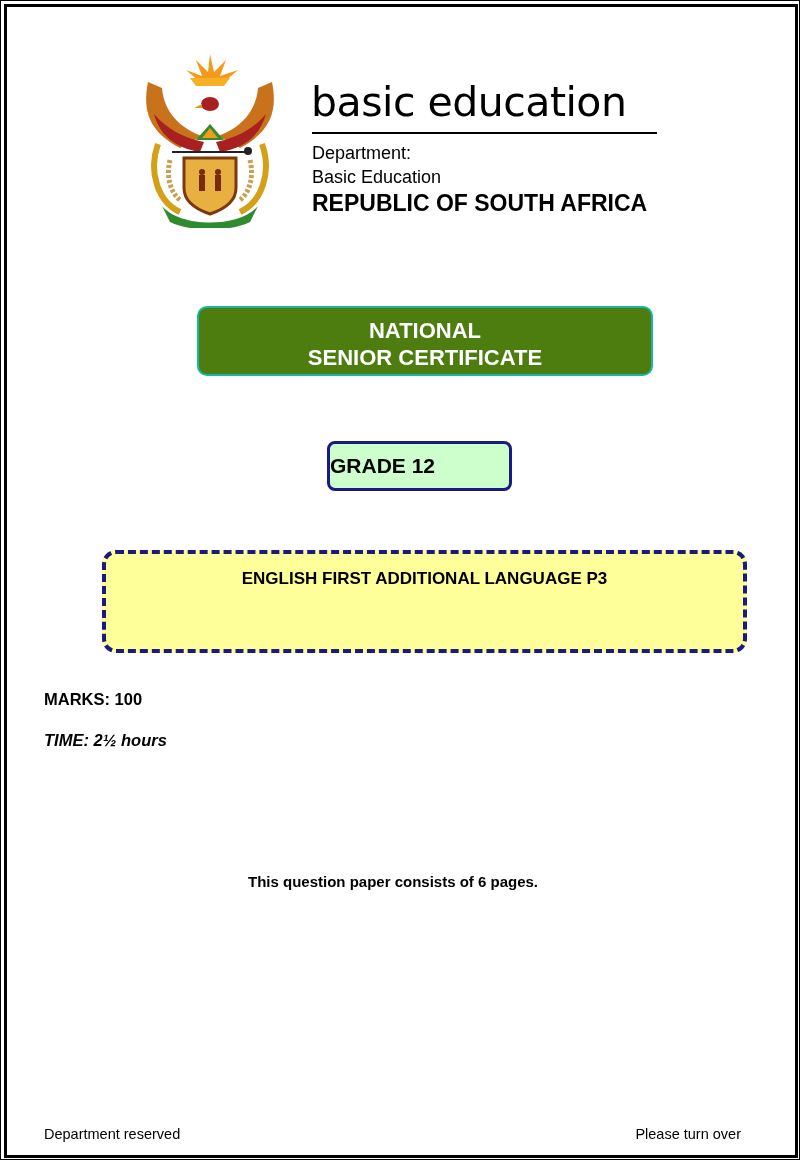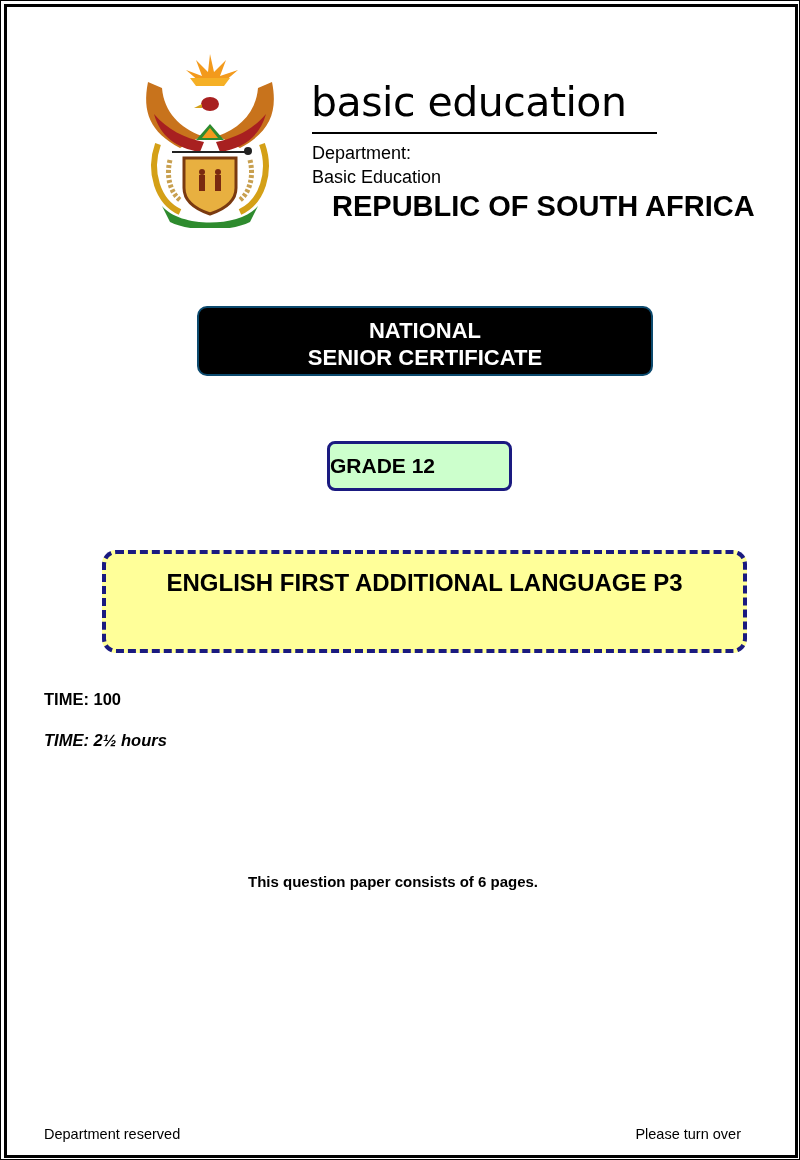--- a/index.html
+++ b/index.html
@@ -6,28 +6,28 @@
     body { width:800px; height:1160px; position:relative; overflow:hidden; font-family:"Liberation Sans", sans-serif; color:#000; }
     .frame-outer { position:absolute; left:0; top:0; width:798px; height:1158px; border:1px solid #000; }
     .frame-inner { position:absolute; left:4px; top:4px; width:788px; height:1148px; border:3px solid #000; }
 
     .crest { position:absolute; left:140px; top:52px; width:140px; height:176px; }
     .brand-title { position:absolute; left:311px; top:82px; font-family:"DejaVu Sans", sans-serif; font-size:41px; letter-spacing:-0.5px; line-height:1; }
     .brand-rule { position:absolute; left:312px; top:132px; width:345px; height:2px; background:#000; }
     .dept-line { position:absolute; left:312px; font-size:18px; line-height:1; }
     .dept-1 { top:144px; }
     .dept-2 { top:168px; }
-    .dept-3 { top:192px; font-weight:bold; font-size:29px;margin-left:20px; }
+    .dept-3 { top:192px; font-weight:bold; font-size:23px; }
 
-    .nsc-box { position:absolute; left:197px; top:306px; width:456px; height:70px; background:#000000; border:2px solid #0c4a6e; border-radius:10px; color:#fff; text-align:center; font-weight:bold; font-size:22px; line-height:27px; box-sizing:border-box; padding-top:9px; }
+    .nsc-box { position:absolute; left:197px; top:306px; width:456px; height:70px; background:#4d7c0f; border:2px solid #14b8a6; border-radius:10px; color:#fff; text-align:center; font-weight:bold; font-size:22px; line-height:27px; box-sizing:border-box; padding-top:9px; }
 
     .grade-box { position:absolute; left:327px; top:441px; width:185px; height:50px; background:#ccffcc; border:3px solid #1a1a80; border-radius:8px; box-sizing:border-box; font-weight:bold; font-size:21px; line-height:44px; }
 
     .subject-box { position:absolute; left:102px; top:550px; width:645px; height:103px; background:#ffff99; border:4px dashed #1a1a80; border-radius:14px; box-sizing:border-box; text-align:center; font-weight:bold; }
-    .subject-line { position:absolute; left:0; right:0; font-size:24px; }
+    .subject-line { position:absolute; left:0; right:0; font-size:17px; }
     .subject-1 { top:15px; }
     .subject-2 { top:63px; }
 
     .info { position:absolute; left:44px; font-weight:bold; font-size:16.5px; }
     .marks { top:690px; }
     .time { top:731px;font-style:italic; }
     .pages-note { position:absolute; left:0; width:786px; top:873px; text-align:center; font-weight:bold; font-size:15px; }
 
     .footer-left { position:absolute; left:44px; top:1126px; font-size:14.5px; }
     .footer-right { position:absolute; right:59px; top:1126px; font-size:14.5px; }
@@ -82,19 +82,19 @@
   <div>NATIONAL</div>
   <div>SENIOR CERTIFICATE</div>
 </div>
 
 <div class="grade-box">GRADE 12</div>
 
 <div class="subject-box">
   <div class="subject-line subject-1">ENGLISH FIRST ADDITIONAL LANGUAGE P3</div>
 </div>
 
-<div class="info marks">TIME:  100</div>
+<div class="info marks">MARKS:  100</div>
 <div class="info time">TIME:  2½ hours</div>
 
 <div class="pages-note">This question paper consists of 6 pages.</div>
 
 <div class="footer-left">Department reserved</div>
 <div class="footer-right">Please turn over</div>
 
 </body></html>

